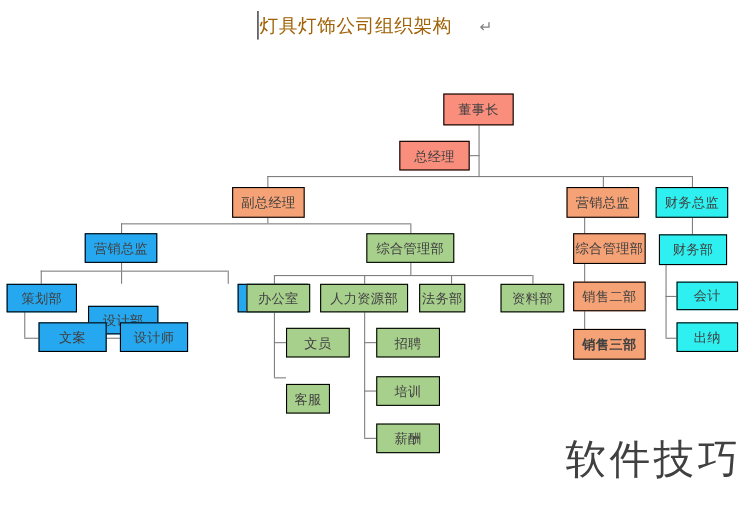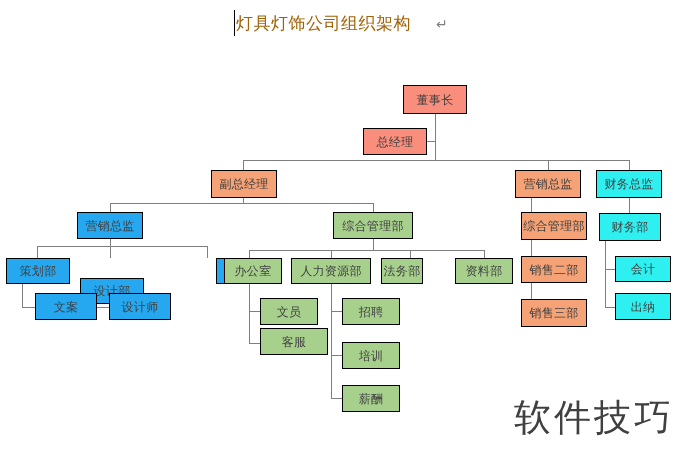--- a/index.html
+++ b/index.html
@@ -181,33 +181,33 @@
   <div class="node c-green" style="left:224px; top:258px; width:58px; height:26px;">办公室</div>
 
   <div class="node c-green" style="left:291px; top:258px; width:80px; height:26px;">人力资源部</div>
 
   <div class="node c-green" style="left:381px; top:258px; width:42px; height:26px;">法务部</div>
 
   <div class="node c-green" style="left:455px; top:258px; width:58px; height:26px;">资料部</div>
 
   <div class="node c-green" style="left:260px; top:298px; width:58px; height:27px;">文员</div>
 
-  <div class="node c-green" style="left:260px; top:328px; width:68px; height:27px;">客服</div>
+  <div class="node c-green" style="left:260px; top:349px; width:40px; height:27px;">客服</div>
 
   <div class="node c-green" style="left:342px; top:298px; width:58px; height:27px;">招聘</div>
 
   <div class="node c-green" style="left:342px; top:342px; width:58px; height:27px;">培训</div>
 
   <div class="node c-green" style="left:342px; top:385px; width:58px; height:27px;">薪酬</div>
 
   <div class="node c-orange" style="left:521px; top:212px; width:66px; height:28px;">综合管理部</div>
 
   <div class="node c-orange" style="left:521px; top:256px; width:66px; height:27px;">销售二部</div>
 
-  <div class="node c-orange" style="left:521px; top:299px; width:66px; height:28px;">销售三部</div>
+  <div class="node c-orange" style="left:521px; top:299px; width:66px; height:28px;font-weight:bold;">销售三部</div>
 
   <div class="node c-cyan" style="left:599px; top:213px; width:62px; height:28px;">财务部</div>
 
   <div class="node c-cyan" style="left:615px; top:256px; width:56px; height:26px;">会计</div>
 
   <div class="node c-cyan" style="left:615px; top:293px; width:56px; height:27px;">出纳</div>
 
   <div id="watermark">软件技巧</div>
 
 </div>

